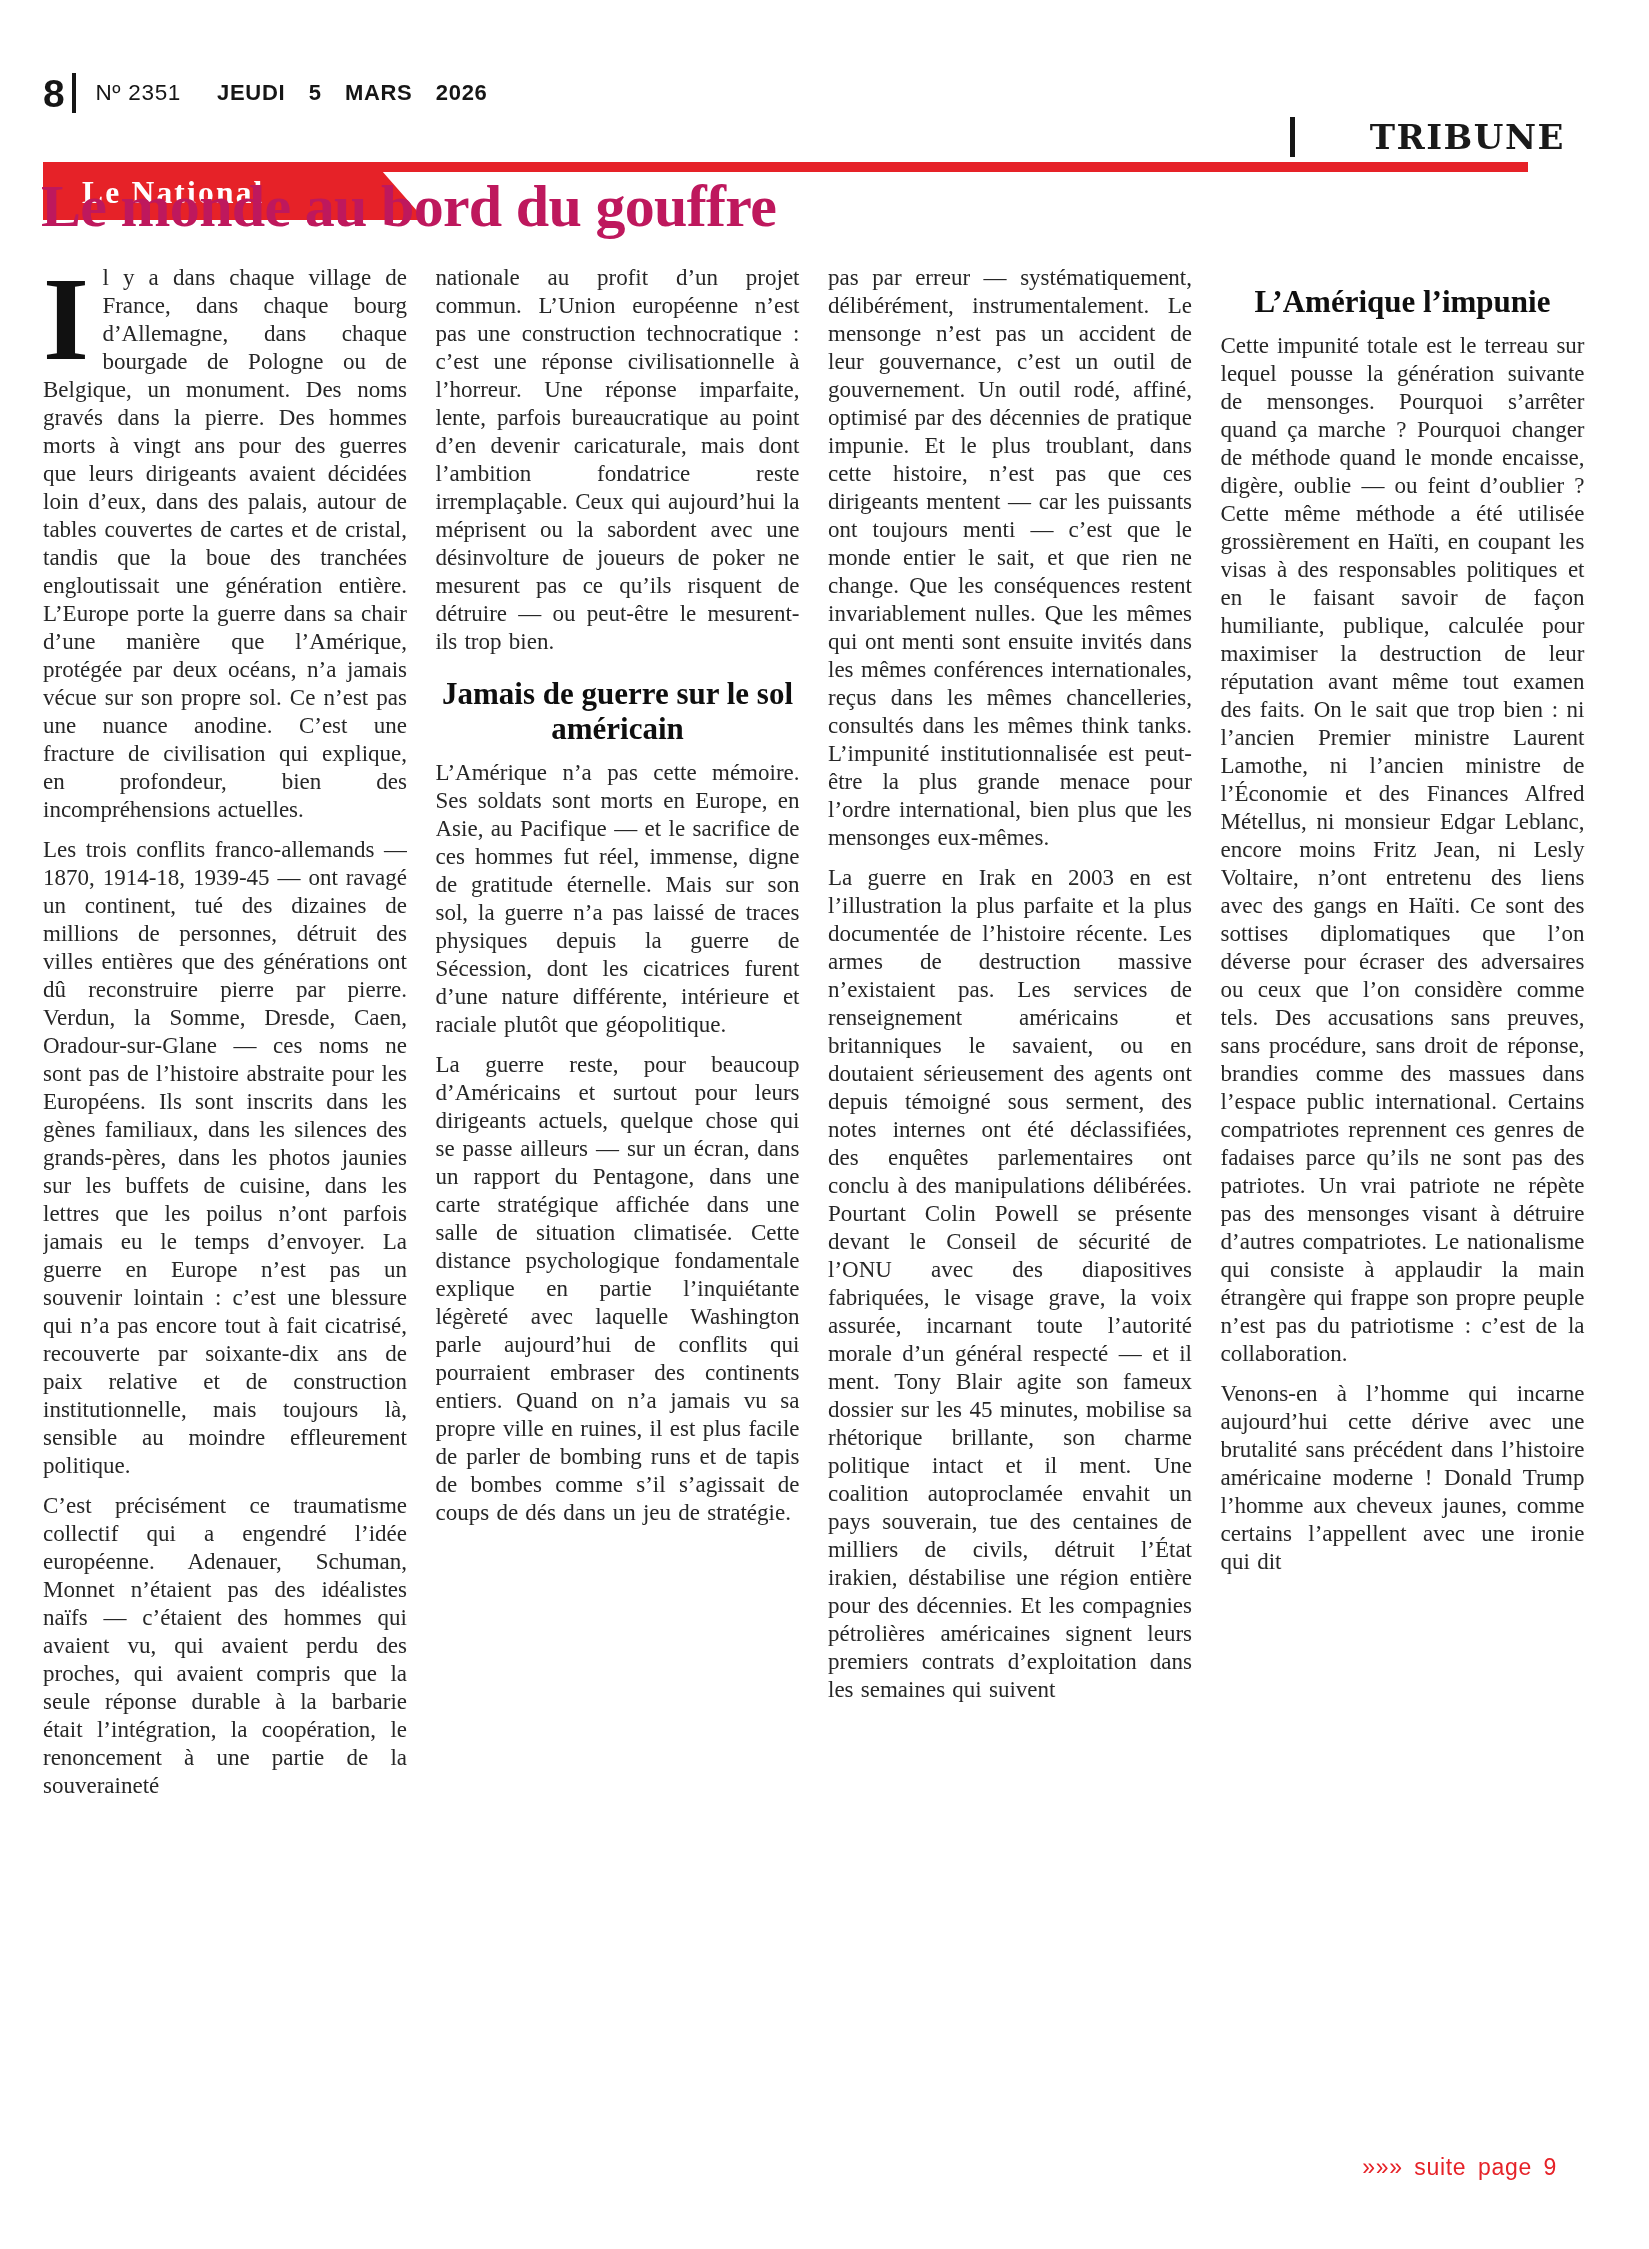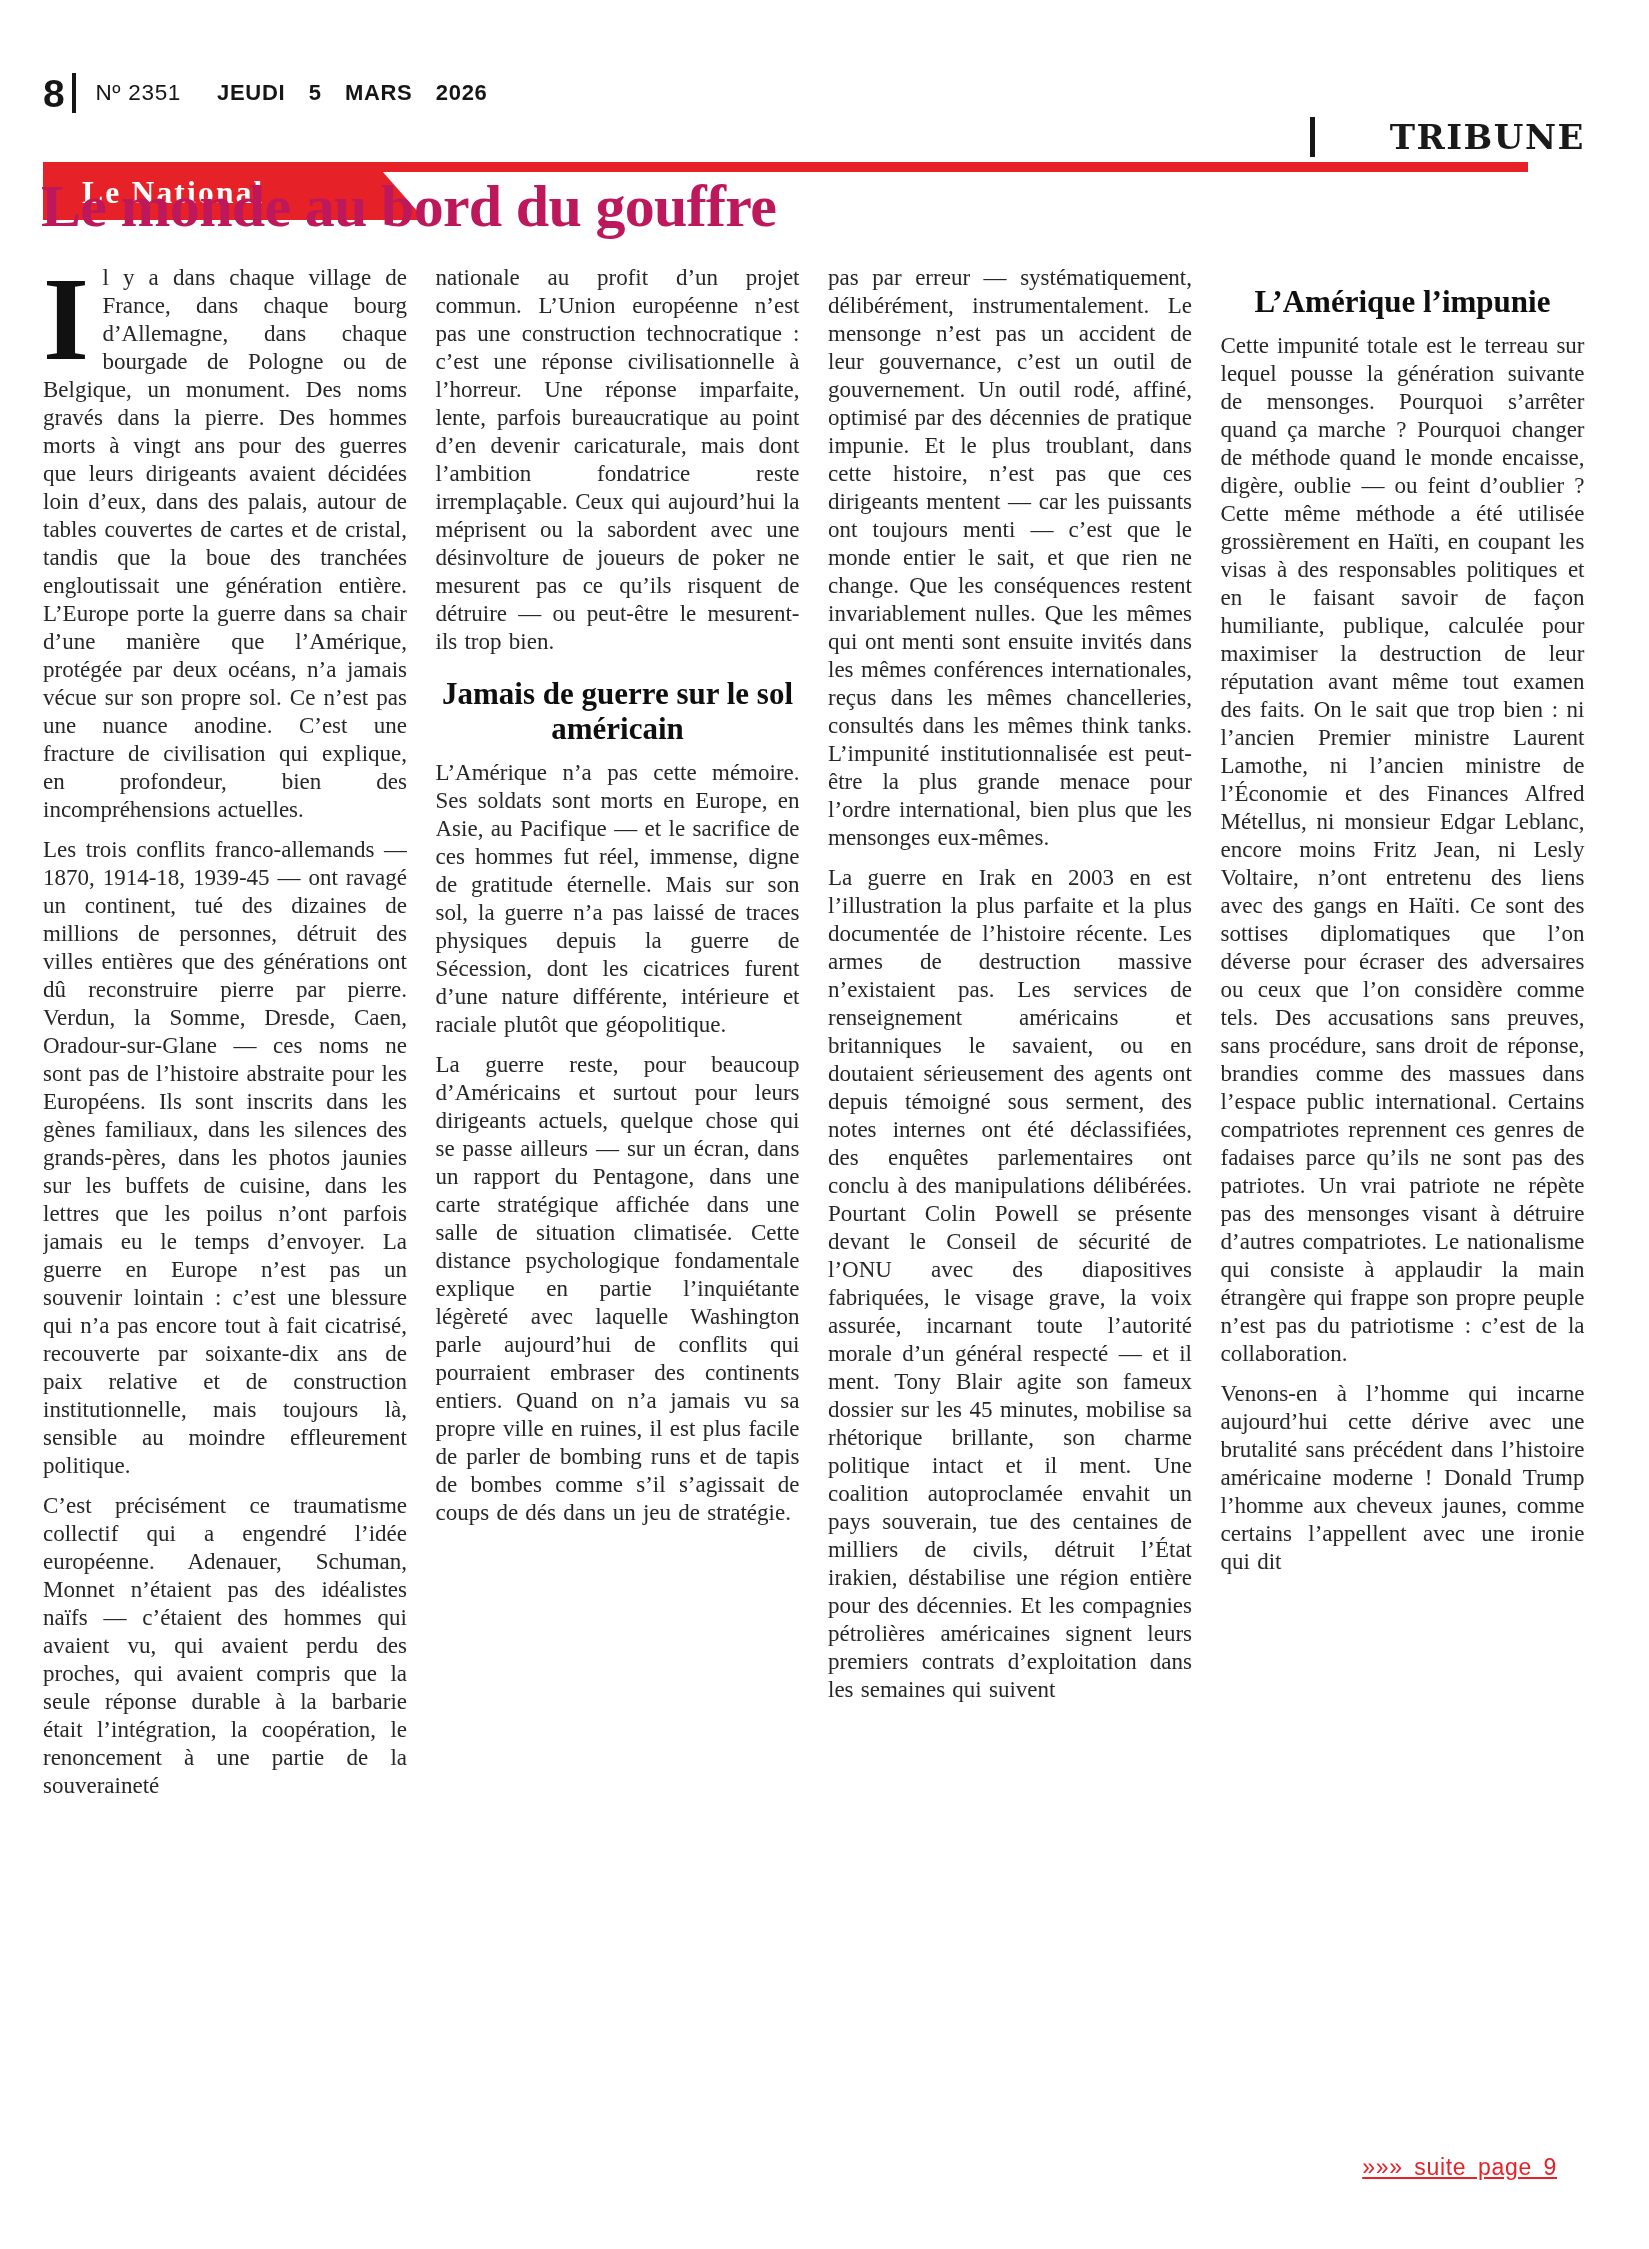--- a/index.html
+++ b/index.html
@@ -28,21 +28,21 @@
     position:absolute; left:0; top:0; width:382px; height:49px;
     clip-path:polygon(0 0, 339px 0, 382px 100%, 0 100%);
     display:flex; align-items:center;margin-top:48px;
   }
   .masthead-label {
     color:#ffffff; font-weight:bold; font-size:31.5px;
     letter-spacing:2.2px; padding-left:39px; padding-bottom:4.5px;
     font-family:"Liberation Serif", serif;
   }
   .tribune-block {
-    position:absolute; top:117px; right:65px;
+    position:absolute; top:117px; right:85px;
     display:flex; align-items:flex-end; gap:75px;
   }
   .tribune-bar { width:4.5px; height:40px; background:#161616; }
   .tribune-label {
     font-family:"DejaVu Serif", serif; font-weight:bold;
     font-size:34px; letter-spacing:1.5px; color:#1a1a1a;
   }
 
   
   .headline {
@@ -121,14 +121,14 @@
       <p class="para">pas par erreur — systématiquement, délibérément, instrumentalement. Le mensonge n’est pas un accident de leur gouvernance, c’est un outil de gouvernement. Un outil rodé, affiné, optimisé par des décennies de pratique impunie. Et le plus troublant, dans cette histoire, n’est pas que ces dirigeants mentent — car les puissants ont toujours menti — c’est que le monde entier le sait, et que rien ne change. Que les conséquences restent invariablement nulles. Que les mêmes qui ont menti sont ensuite invités dans les mêmes conférences internationales, reçus dans les mêmes chancelleries, consultés dans les mêmes think tanks. L’impunité institutionnalisée est peut-être la plus grande menace pour l’ordre international, bien plus que les mensonges eux-mêmes.</p>
       <p class="para">La guerre en Irak en 2003 en est l’illustration la plus parfaite et la plus documentée de l’histoire récente. Les armes de destruction massive n’existaient pas. Les services de renseignement américains et britanniques le savaient, ou en doutaient sérieusement des agents ont depuis témoigné sous serment, des notes internes ont été déclassifiées, des enquêtes parlementaires ont conclu à des manipulations délibérées. Pourtant Colin Powell se présente devant le Conseil de sécurité de l’ONU avec des diapositives fabriquées, le visage grave, la voix assurée, incarnant toute l’autorité morale d’un général respecté — et il ment. Tony Blair agite son fameux dossier sur les 45 minutes, mobilise sa rhétorique brillante, son charme politique intact et il ment. Une coalition autoproclamée envahit un pays souverain, tue des centaines de milliers de civils, détruit l’État irakien, déstabilise une région entière pour des décennies. Et les compagnies pétrolières américaines signent leurs premiers contrats d’exploitation dans les semaines qui suivent</p>
     </div>
     <div class="column">
       <h2 class="subhead">L’Amérique l’impunie</h2>
       <p class="para">Cette impunité totale est le terreau sur lequel pousse la génération suivante de mensonges. Pourquoi s’arrêter quand ça marche ? Pourquoi changer de méthode quand le monde encaisse, digère, oublie — ou feint d’oublier ? Cette même méthode a été utilisée grossièrement en Haïti, en coupant les visas à des responsables politiques et en le faisant savoir de façon humiliante, publique, calculée pour maximiser la destruction de leur réputation avant même tout examen des faits. On le sait que trop bien : ni l’ancien Premier ministre Laurent Lamothe, ni l’ancien ministre de l’Économie et des Finances Alfred Métellus, ni monsieur Edgar Leblanc, encore moins Fritz Jean, ni Lesly Voltaire, n’ont entretenu des liens avec des gangs en Haïti. Ce sont des sottises diplomatiques que l’on déverse pour écraser des adversaires ou ceux que l’on considère comme tels. Des accusations sans preuves, sans procédure, sans droit de réponse, brandies comme des massues dans l’espace public international. Certains compatriotes reprennent ces genres de fadaises parce qu’ils ne sont pas des patriotes. Un vrai patriote ne répète pas des mensonges visant à détruire d’autres compatriotes. Le nationalisme qui consiste à applaudir la main étrangère qui frappe son propre peuple n’est pas du patriotisme : c’est de la collaboration.</p>
       <p class="para">Venons-en à l’homme qui incarne aujourd’hui cette dérive avec une brutalité sans précédent dans l’histoire américaine moderne ! Donald Trump l’homme aux cheveux jaunes, comme certains l’appellent avec une ironie qui dit</p>
     </div>
   </div>
 
-<div class="continuation red-text" style="color: rgb(230, 34, 40); text-decoration: underline;">»»» suite page 9</div>
+<div class="continuation red-text" style="color: rgb(230, 34, 40);">»»» suite page 9</div>
 
 
 </body></html>

